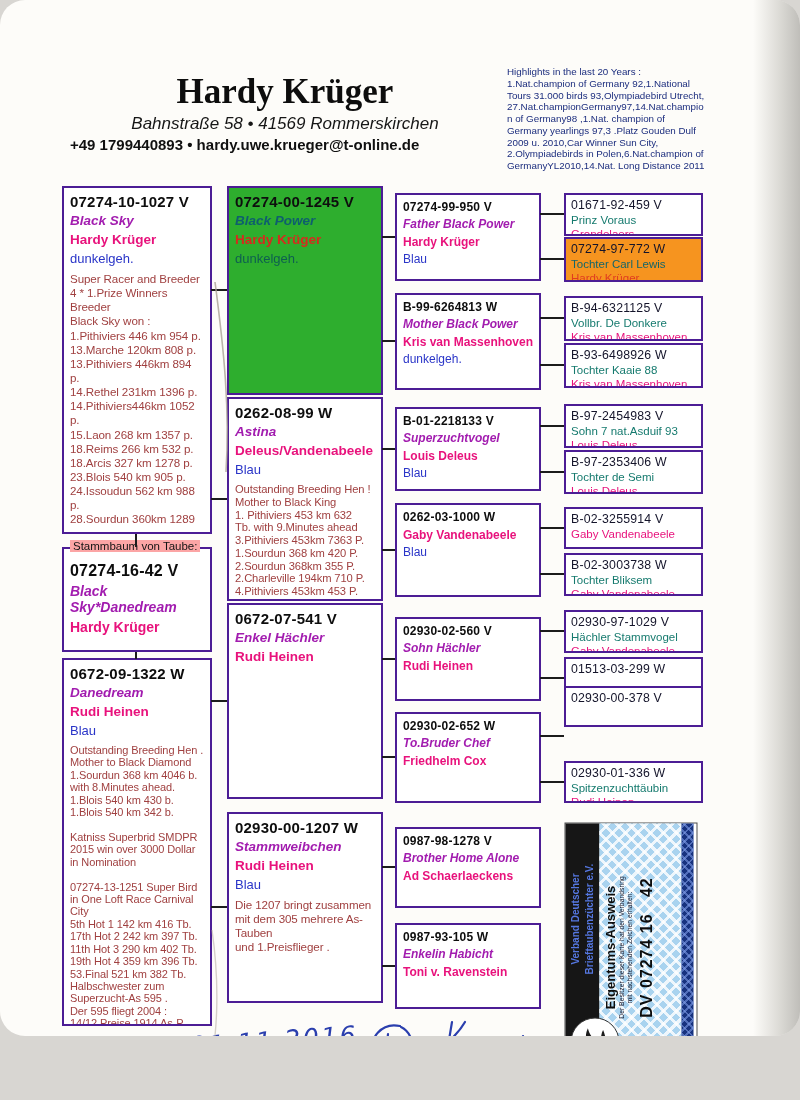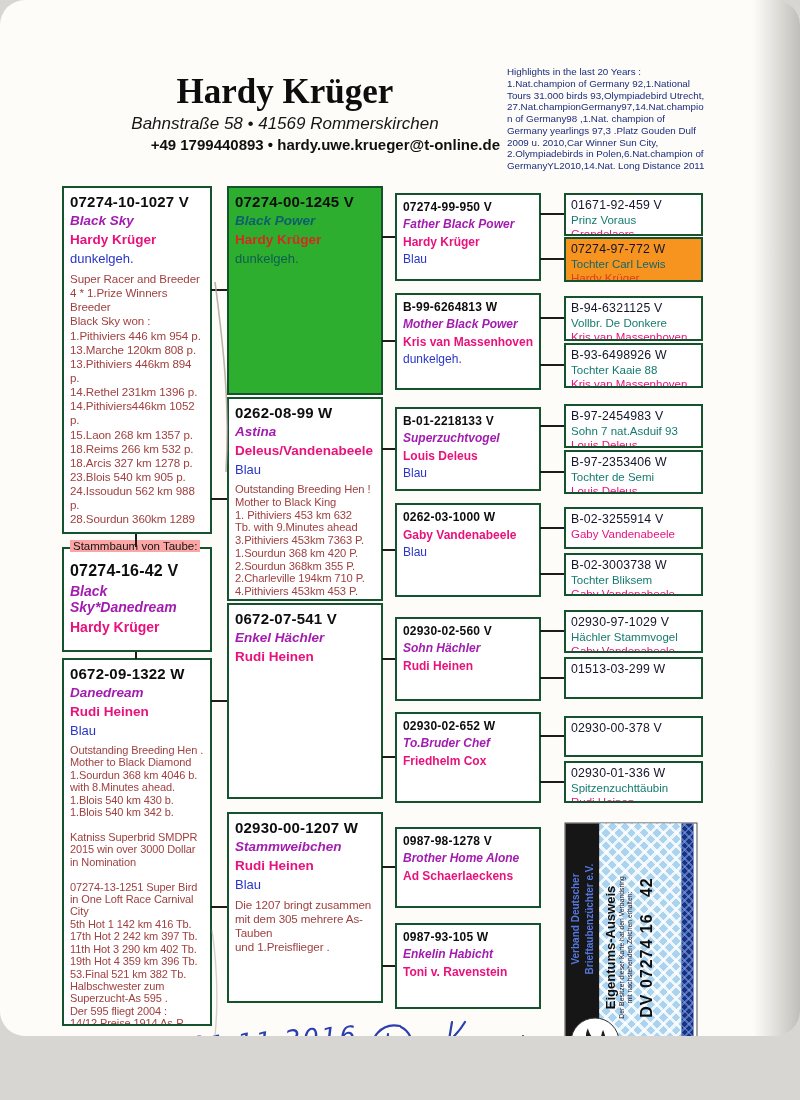--- a/index.html
+++ b/index.html
@@ -3,26 +3,26 @@
 <meta charset="utf-8">
 <style>
   html,body{margin:0;padding:0;background:#d8d6d2;}
   .page{position:relative;width:800px;height:1036px;background:#fdfcf9;overflow:hidden;
         font-family:"Liberation Sans",sans-serif;color:#111;border-radius:25px;}
   
   .h-title{position:absolute;left:70px;top:72px;width:430px;text-align:center;
            font-family:"Liberation Serif",serif;font-weight:bold;font-size:35px;color:#0d0d0d;}
   .h-addr{position:absolute;left:70px;top:114px;width:430px;text-align:center;
           font-style:italic;font-size:17px;color:#161616;}
-  .h-contact{position:absolute;left:70px;top:136px;width:430px;text-align:right;
+  .h-contact{position:absolute;left:70px;top:136px;width:430px;text-align:left;
              font-weight:bold;font-size:15px;color:#101010;}
   .highlights{position:absolute;left:507px;top:66px;width:250px;font-size:9.8px;line-height:1.2;
               color:#1c2d7e;white-space:pre-line;}
   
-  .box{position:absolute;background:#fff;border:2px solid #14532d;box-sizing:border-box;
+  .box{position:absolute;background:#fff;border:2px solid #4c1d95;box-sizing:border-box;
        padding:5px 6px;overflow:hidden;}
   .box .ring{font-weight:bold;font-size:15px;color:#0d0d0d;letter-spacing:.2px;}
   .box .bird{font-weight:bold;font-style:italic;font-size:13.5px;color:#a21caf;margin-top:3px;}
   .box .breeder{font-weight:bold;font-size:13.5px;color:#e8127c;margin-top:4px;}
   .box .cline{font-size:13px;color:#2a35c8;margin-top:4px;}
   .box .notes{font-size:11.6px;color:#a04040;margin-top:6px;line-height:1.22;
               white-space:pre-line;letter-spacing:-.1px;}
   .tight1{font-size:11.2px !important;line-height:1.14 !important;}
   .tight2{font-size:11px !important;line-height:1.13 !important;}
   .green{background:#2eae2e;}
@@ -284,21 +284,21 @@
     <div class="breeder">Gaby Vandenabeele</div>
   </div>
   <div class="box g4" style="left:564px;top:610px;width:139px;height:43px">
     <div class="ring">02930-97-1029 V</div>
     <div class="bird">Hächler Stammvogel</div>
     <div class="breeder">Gaby Vandenabeele</div>
   </div>
   <div class="box g4" style="left:564px;top:657px;width:139px;height:42px">
     <div class="ring">01513-03-299 W</div>
   </div>
-  <div class="box g4" style="left:564px;top:716px;width:139px;height:41px">
+  <div class="box g4" style="left:564px;top:686px;width:139px;height:41px">
     <div class="ring">02930-00-378 V</div>
   </div>
   <div class="box g4" style="left:564px;top:761px;width:139px;height:42px">
     <div class="ring">02930-01-336 W</div>
     <div class="bird">Spitzenzuchttäubin</div>
     <div class="breeder">Rudi Heinen</div>
   </div>
 
   <div class="vline" style="left:135px;top:534px;height:13px"></div>
   <div class="vline" style="left:135px;top:652px;height:7px"></div>

